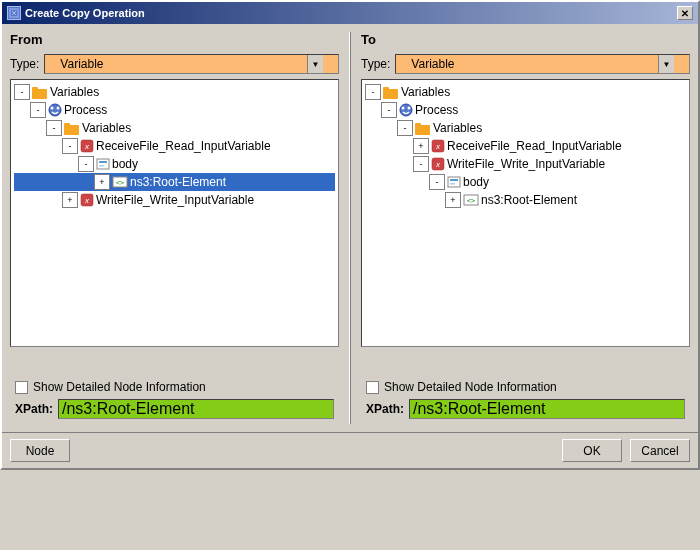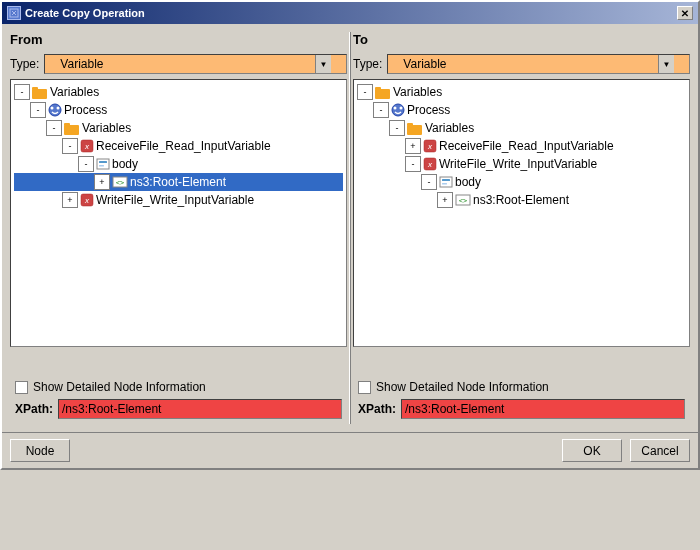--- a/index.html
+++ b/index.html
@@ -64,20 +64,21 @@
       display: flex;
       align-items: center;
       justify-content: center;
       cursor: pointer;
       font-weight: bold;
     }
     .main-content {
       display: flex;
       flex: 1;
       padding: 8px;
+      gap: 8px;
       overflow: hidden;
     }
     .panel {
       flex: 1;
       display: flex;
       flex-direction: column;
       gap: 5px;
     }
     .panel-title {
       font-size: 13px;
@@ -184,25 +185,25 @@
       align-items: center;
       gap: 5px;
     }
     .xpath-label {
       font-size: 12px;
       font-weight: bold;
     }
     .xpath-input {
       flex: 1;
       height: 20px;
-      background: #ef4444;
+      background: #84cc16;
       border: 1px solid #808080;
       border-top: 1px solid #404040;
       border-left: 1px solid #404040;
-      font-size: 12px;
+      font-size: 16px;
       padding: 0 3px;
     }
     .divider-v {
       width: 2px;
       background: #808080;
       border-left: 1px solid #ffffff;
       margin: 0 2px;
     }
     .footer {
       display: flex;

